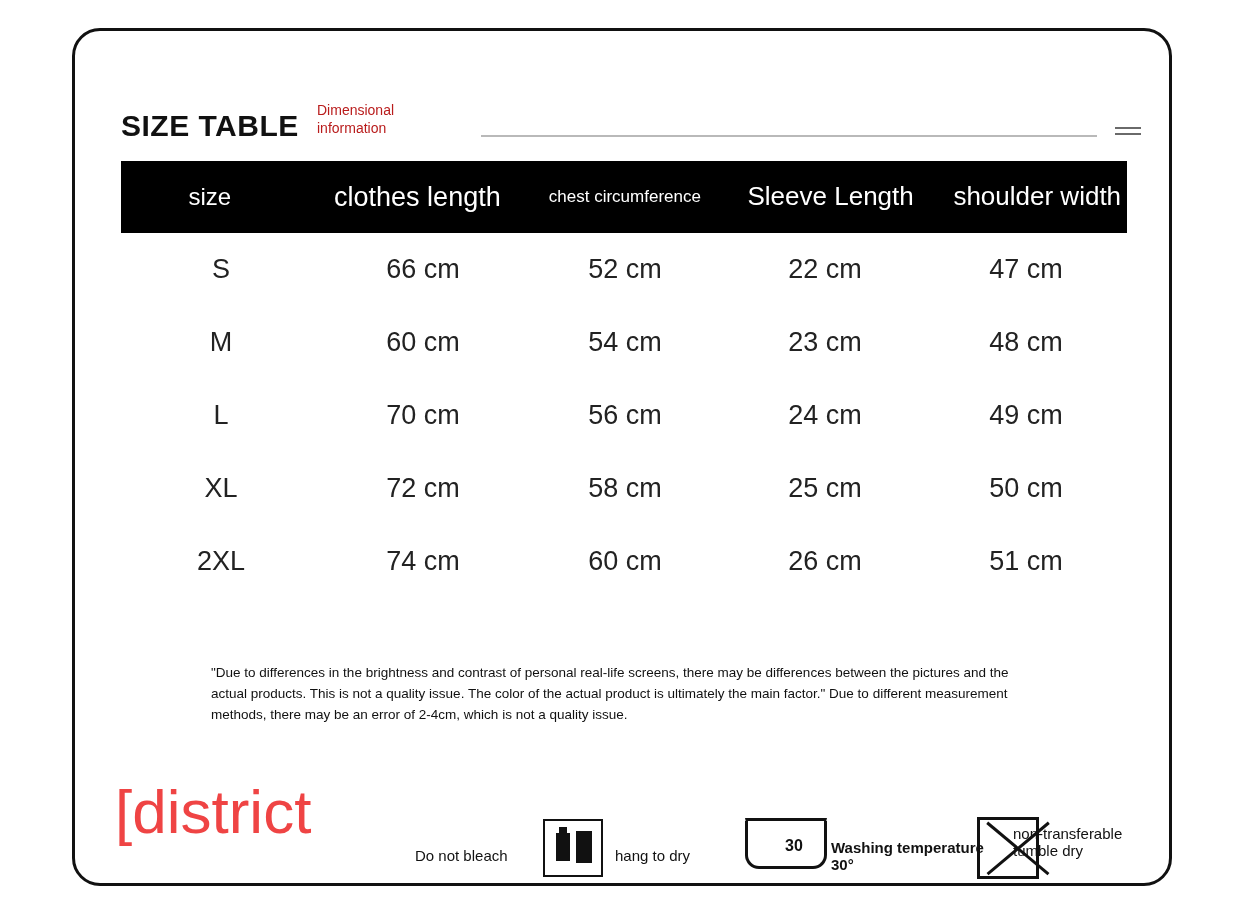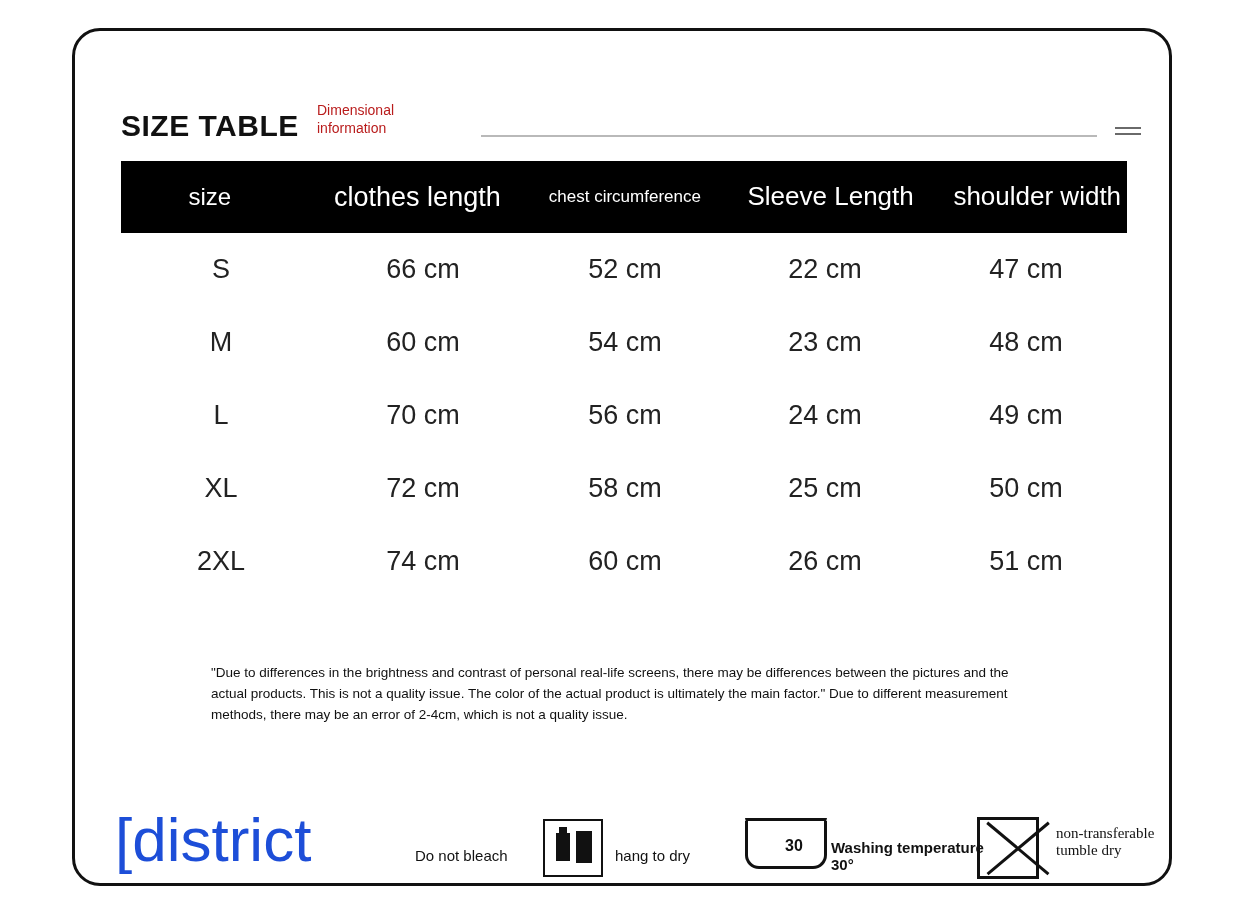--- a/index.html
+++ b/index.html
@@ -137,23 +137,22 @@
     top: 740px;
     width: 1020px;
     height: 110px;
   }
   .brand {
     position: absolute;
     left: 0px;
     top: 10px;
     font-size: 62px;
     line-height: 1;
-    color: #1d4ed8;
+    color: #ef4444;
     font-family: "Liberation Sans", sans-serif;
-    margin-top: 28px;
   }
   .care-label {
     position: absolute;
     font-size: 15px;
     color: #111111;
     line-height: 1.15;
   }
 
   .lbl-bleach { left: 300px; top: 76px; width: 130px; }
   .icon-bleach {
@@ -235,21 +234,21 @@
     left: -2px;
     top: 27px;
     width: 80px;
     height: 2.5px;
     background: #111111;
     transform-origin: center;
   }
   .icon-nodry .d1 { transform: rotate(40deg); }
   .icon-nodry .d2 { transform: rotate(-40deg); }
 
-  .lbl-nodry { left: 941px; top: 54px; width: 110px; font-family: Liberation Serif, serif; }
+  .lbl-nodry { left: 898px; top: 54px; width: 110px; }
 </style>
 </head>
 <body>
 
 <div class="card">
 
   <div class="header">
     <div class="title">SIZE TABLE</div>
     <div class="subtitle">Dimensional information</div>
     <div class="header-rule"></div>

